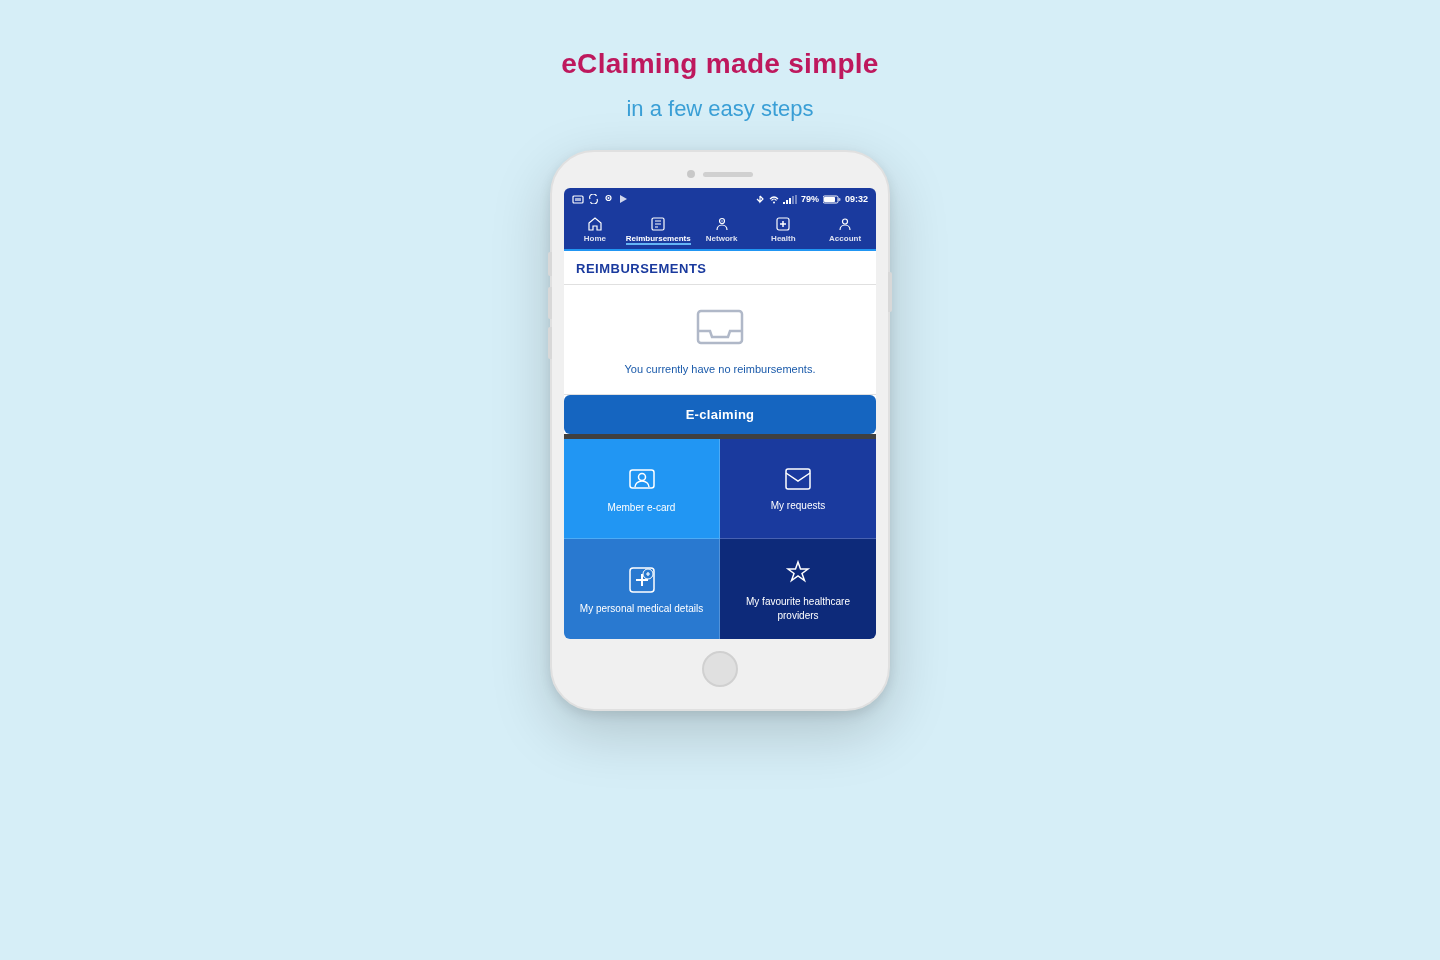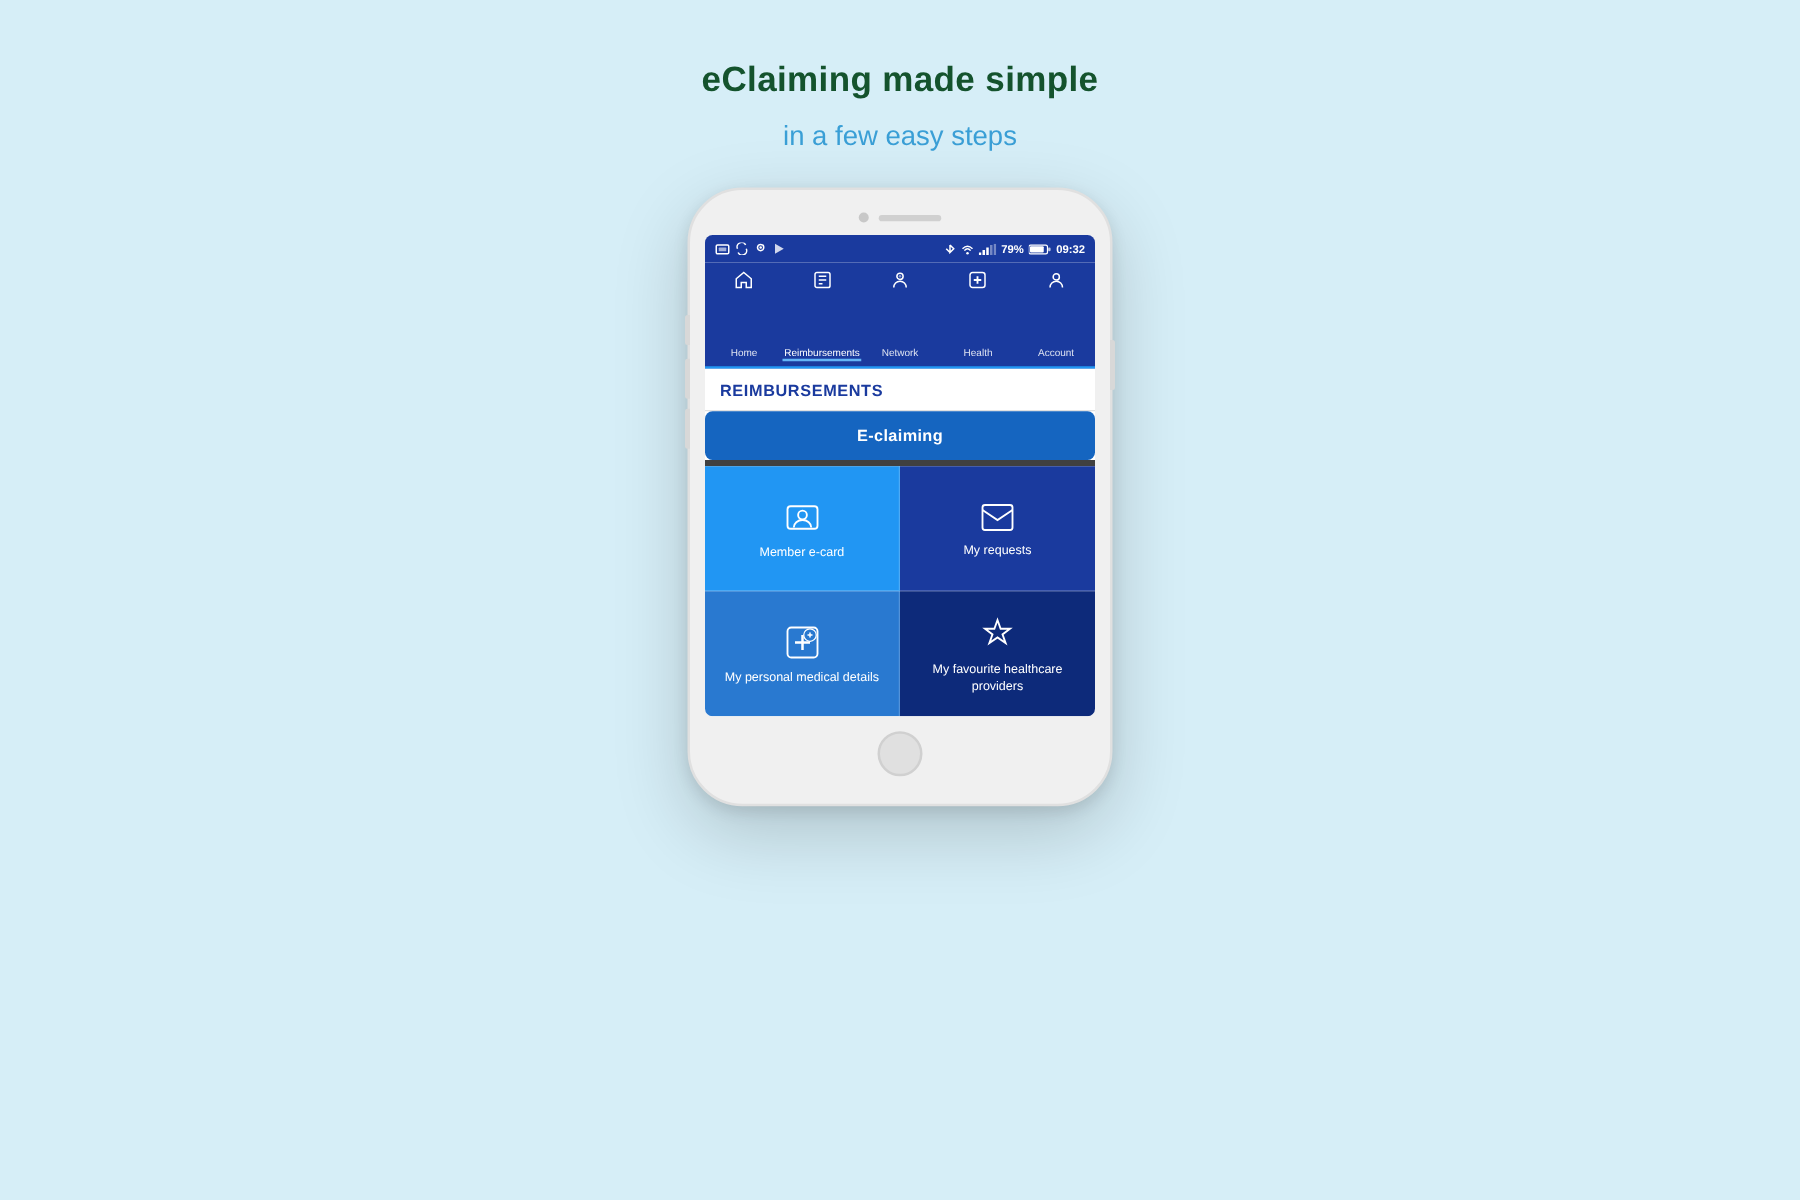--- a/index.html
+++ b/index.html
@@ -16,21 +16,21 @@
       overflow: hidden;
     }
 
     .page-header {
       text-align: center;
       margin-top: 48px;
       margin-bottom: 28px;
     }
 
     .page-title {
-      color: #14532d;
+      color: #be185d;
       font-size: 28px;
       font-weight: 700;
       letter-spacing: 0.3px;
     }
 
     .page-subtitle {
       color: #3a9fd6;
       font-size: 22px;
       font-weight: 400;
       margin-top: 16px;
@@ -129,22 +129,21 @@
 
     .nav-icon {
       font-size: 16px;
       color: rgba(255,255,255,0.85);
       line-height: 1;
     }
 
     .nav-label {
       color: rgba(255,255,255,0.85);
       font-size: 8px;
-      font-weight: 400;
-      margin-top: 44px;
+      font-weight: 700;
     }
 
     .nav-item.active .nav-label {
       color: #fff;
     }
 
     
     .screen-content {
       background: #fff;
     }
@@ -413,20 +412,27 @@
         </span>
         <span class="nav-label">Account</span>
       </div>
 
     </div>
 
     <div class="screen-content">
 
       <div class="screen-title">REIMBURSEMENTS</div>
 
+      <div class="empty-state">
+        <svg class="inbox-icon" viewBox="0 0 52 48" fill="none">
+          <rect x="4" y="8" width="44" height="32" rx="3" stroke="#b0b8c8" stroke-width="2.5" fill="none"></rect>
+          <path d="M4 28H16L18 34H34L36 28H48" stroke="#b0b8c8" stroke-width="2.5" fill="none"></path>
+        </svg>
+        <div class="empty-text">You currently have no reimbursements.</div>
+      </div>
 
       <div class="eclaiming-section">
         <button class="eclaiming-btn">E-claiming</button>
       </div>
 
       <div class="grid-section">
 
         <div class="grid-item">
           <span class="grid-icon">
             <svg width="28" height="28" viewBox="0 0 28 28" fill="none">

